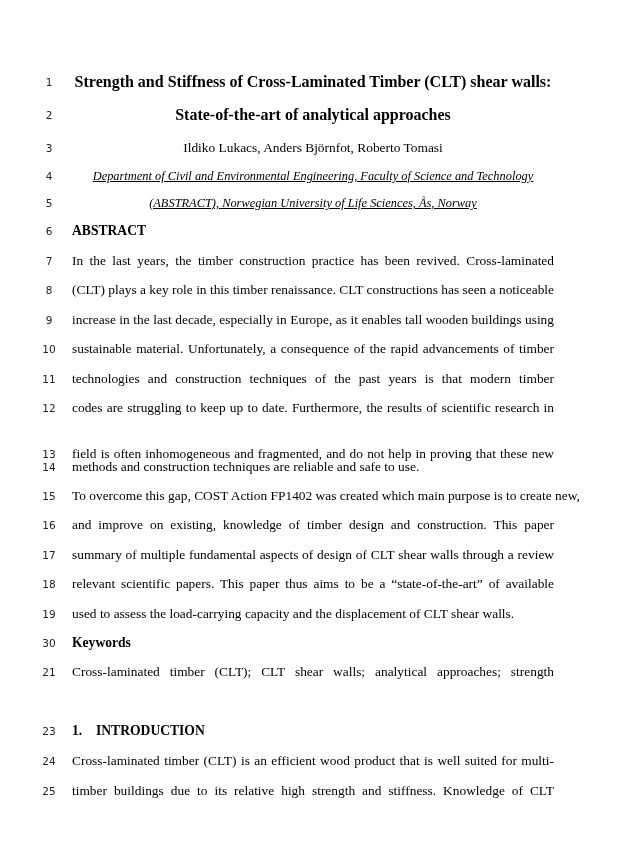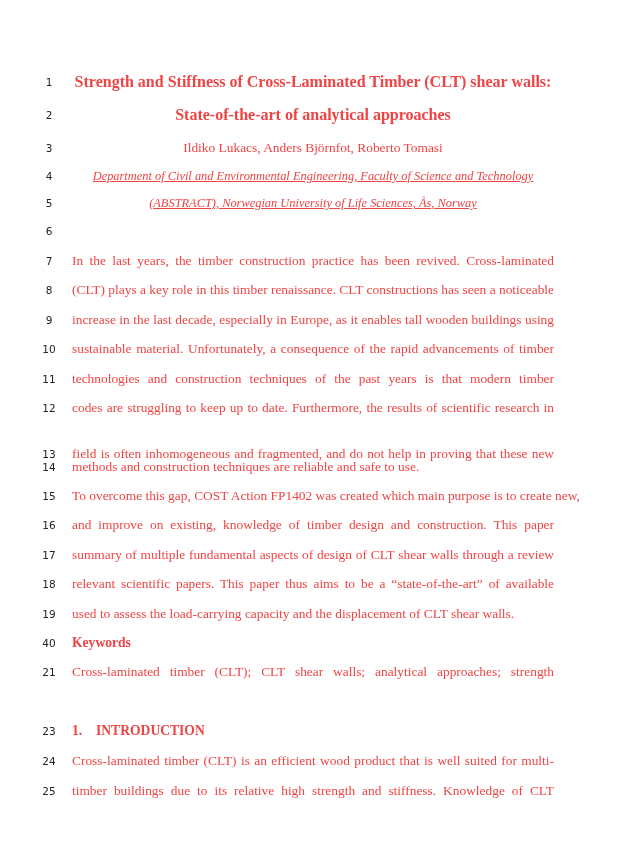--- a/index.html
+++ b/index.html
@@ -6,21 +6,21 @@
   body { width: 627px; height: 846px; position: relative; overflow: hidden; }
   .page { position: absolute; left: 0; top: 0; width: 627px; height: 846px; background: #fff; }
   .line { position: absolute; left: 0; width: 627px; height: 20px; }
   .ln {
     position: absolute; left: 38px; width: 22px; text-align: center;
     font-family: "DejaVu Sans", sans-serif; font-size: 10.5px; color: #222;
     line-height: 20px;
   }
   .txt {
     position: absolute; left: 72px; width: 482px;
-    font-family: "Liberation Serif", serif; font-size: 13.4px; color: #ef4444;
+    font-family: "Liberation Serif", serif; font-size: 13.4px; color: #000000;
     line-height: 20px; white-space: nowrap;
   }
   .justify { text-align: justify; text-align-last: justify; white-space: normal; height: 20px; overflow: hidden; }
   .center { text-align: center; }
   .title { font-weight: bold; font-size: 16px; }
   .authors { font-size: 13.4px; }
   .affil { font-style: italic; font-size: 12.4px; text-decoration: underline; }
   .head { font-weight: bold; font-size: 13.6px; }
   .num { display: inline-block; width: 24px; }
 </style>
@@ -49,20 +49,21 @@
     <span class="txt center affil">Department of Civil and Environmental Engineering, Faculty of Science and Technology</span>
   </div>
 
   <div class="line" style="top:193px">
     <span class="ln">5</span>
     <span class="txt center affil">(ABSTRACT), Norwegian University of Life Sciences, Ås, Norway</span>
   </div>
 
   <div class="line" style="top:221px">
     <span class="ln">6</span>
+    <span class="txt head">ABSTRACT</span>
   </div>
 
   <div class="line" style="top:251px">
     <span class="ln">7</span>
     <span class="txt justify">In the last years, the timber construction practice has been revived. Cross-laminated timber</span>
   </div>
   <div class="line" style="top:280px">
     <span class="ln">8</span>
     <span class="txt justify">(CLT) plays a key role in this timber renaissance. CLT constructions has seen a noticeable</span>
   </div>
@@ -105,21 +106,21 @@
   <div class="line" style="top:574px">
     <span class="ln">18</span>
     <span class="txt justify">relevant scientific papers. This paper thus aims to be a “state-of-the-art” of available methods</span>
   </div>
   <div class="line" style="top:604px">
     <span class="ln">19</span>
     <span class="txt">used to assess the load-carrying capacity and the displacement of CLT shear walls.</span>
   </div>
 
   <div class="line" style="top:633px">
-    <span class="ln">40</span>
+    <span class="ln">30</span>
     <span class="txt head">Keywords</span>
   </div>
   <div class="line" style="top:662px">
     <span class="ln">21</span>
     <span class="txt justify">Cross-laminated timber (CLT); CLT shear walls; analytical approaches; strength assessment</span>
   </div>
 
   <div class="line" style="top:721px">
     <span class="ln">23</span>
     <span class="txt head">

